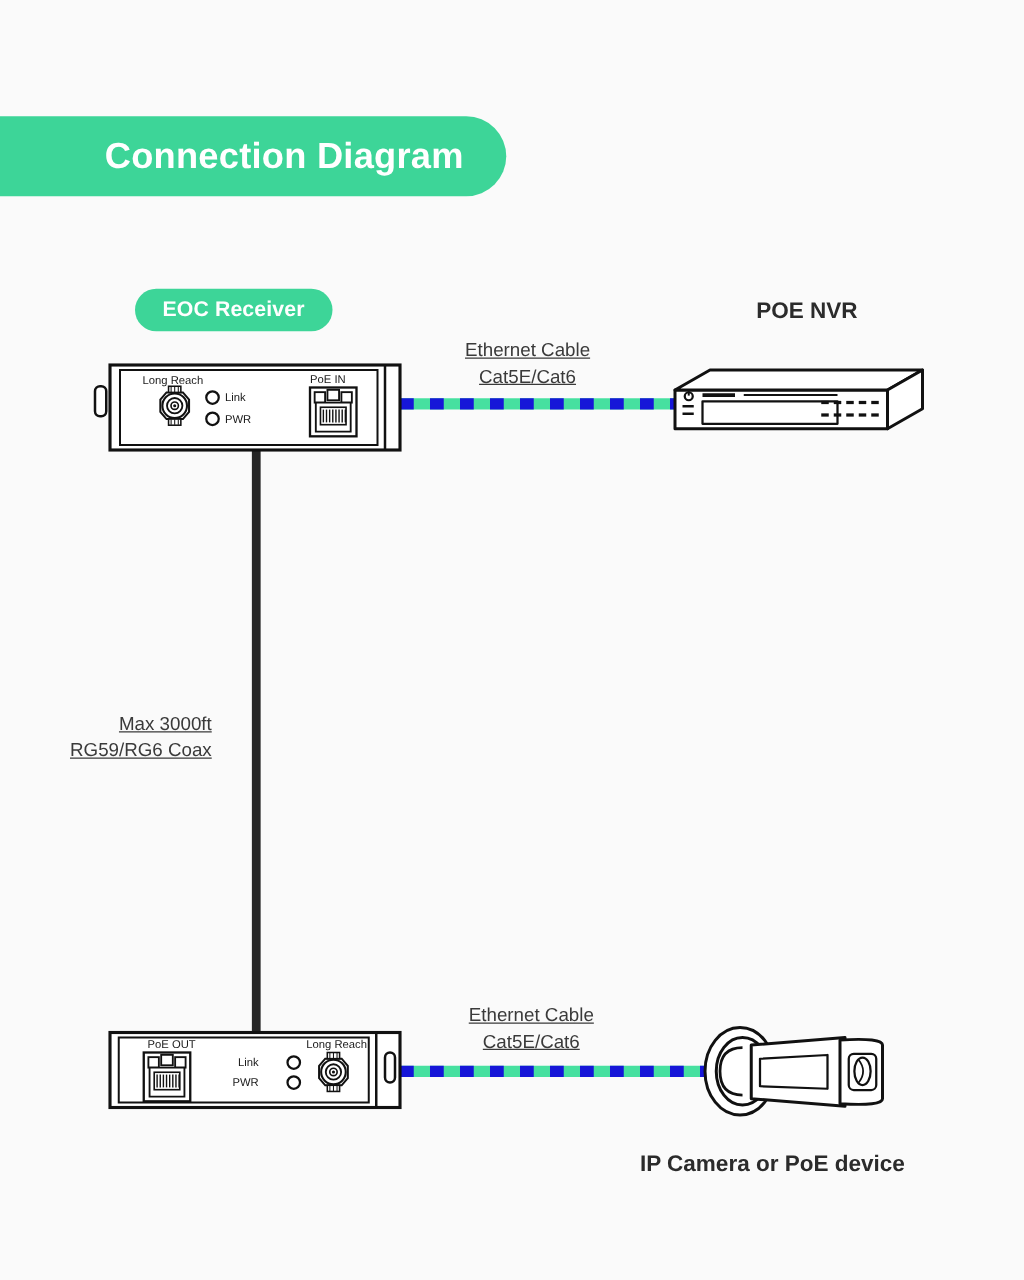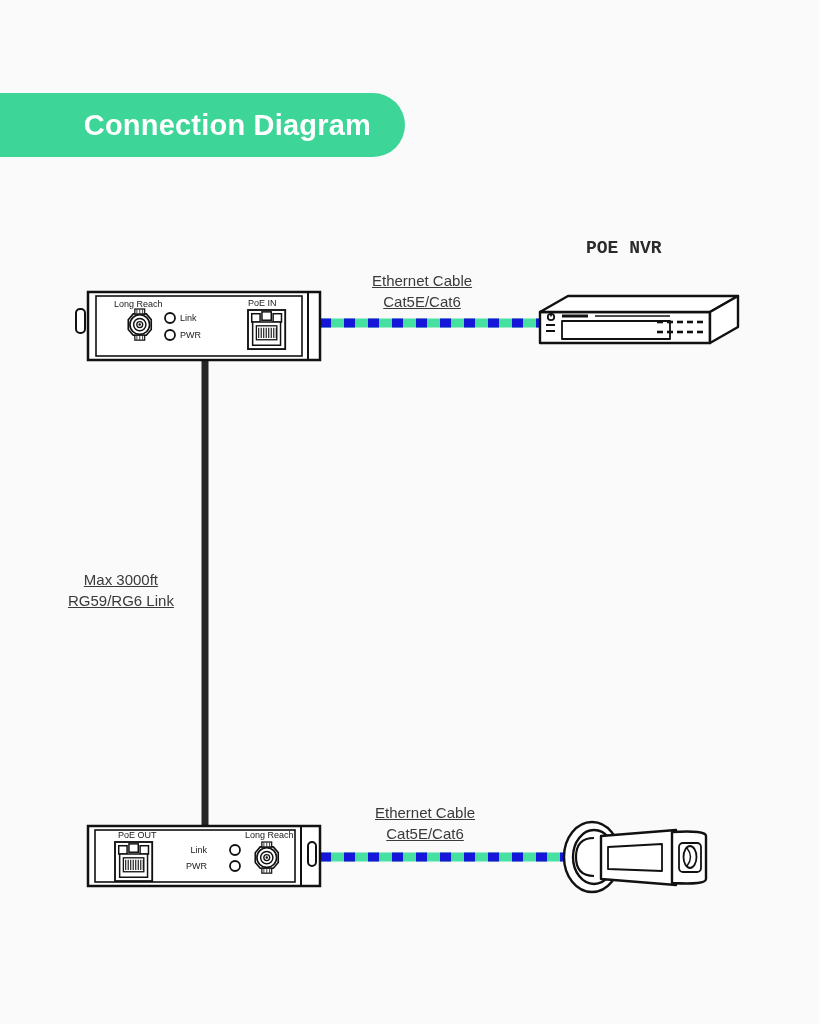--- a/index.html
+++ b/index.html
@@ -77,23 +77,22 @@
 
   
   .caption {
     position: absolute;
     color: #2B2B2B;
     font-size: 18px;
     font-weight: bold;
     white-space: nowrap;
   }
   #caption-nvr {
-    left: 586px;
+    left: 605px;
     top: 214px;
-    font-family: Liberation Mono, monospace;
   }
   #caption-camera {
     left: 512px;
     top: 897px;
   }
 
   
   .cable-label {
     position: absolute;
     color: #3A3A3A;
@@ -105,23 +104,23 @@
   }
   #label-eth-top {
     left: 372px;
     top: 246px;
   }
   #label-eth-bottom {
     left: 375px;
     top: 778px;
   }
   #label-coax {
-    left: 68px;
+    left: 56px;
     top: 545px;
-    text-align: center;
+    text-align: right;
   }
 
   
   .svg-layer {
     position: absolute;
     left: 0;
     top: 0;
     width: 819px;
     height: 1024px;
     pointer-events: none;
@@ -129,34 +128,38 @@
 </style>
 </head>
 <body>
 
 <div class="stage">
 
   <div id="title-pill">
     <span class="title-text">Connection Diagram</span>
   </div>
 
+  <div class="badge" id="badge-receiver">
+    <span class="badge-text">EOC Receiver</span>
+  </div>
 
   <div class="caption" id="caption-nvr">POE NVR</div>
+  <div class="caption" id="caption-camera">IP Camera or PoE device</div>
 
   <div class="cable-label" id="label-eth-top">
     <div>Ethernet Cable</div>
     <div>Cat5E/Cat6</div>
   </div>
   <div class="cable-label" id="label-eth-bottom">
     <div>Ethernet Cable</div>
     <div>Cat5E/Cat6</div>
   </div>
   <div class="cable-label" id="label-coax">
     <div>Max 3000ft</div>
-    <div>RG59/RG6 Link</div>
+    <div>RG59/RG6 Coax</div>
   </div>
 
   <svg class="svg-layer" viewBox="0 0 819 1024">
     <defs>
 
       <g id="rj45-jack">
 
         <rect x="0" y="0" width="40" height="42" fill="#FFFFFF" stroke="#111111" stroke-width="2"></rect>
 
         <rect x="4" y="4" width="9" height="9" fill="#FFFFFF" stroke="#111111" stroke-width="1.6"></rect>

